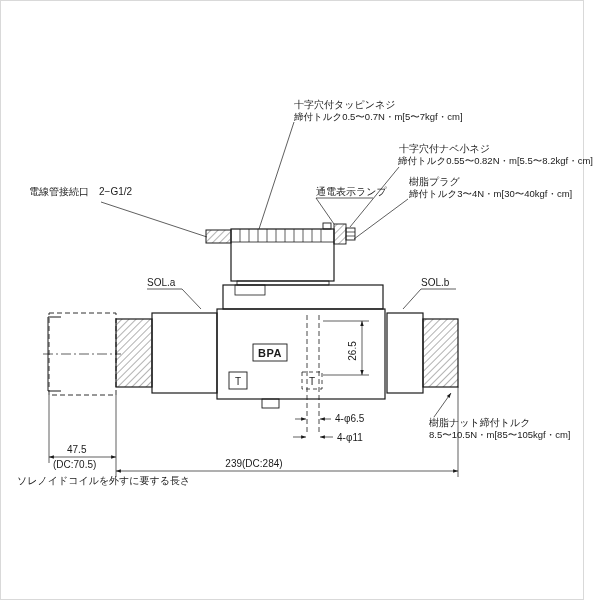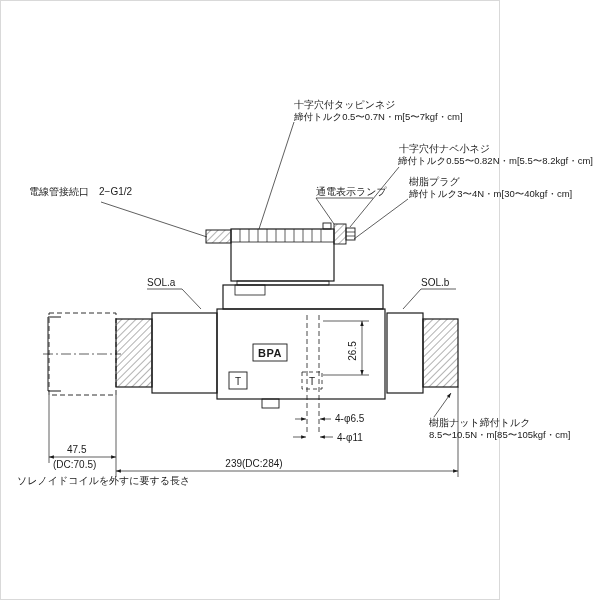--- a/index.html
+++ b/index.html
@@ -1,18 +1,18 @@
 <!DOCTYPE html>
 <html><head>
 <meta charset="utf-8">
 <style>
   html,body{margin:0;padding:0;background:#fff;}
   .canvas{
     position:relative;
-    width:500px;height:600px;
+    width:584px;height:600px;
     background:#ffffff;
     border:1px solid #d9d9d9;
     box-sizing:border-box;
     font-family:"Liberation Sans","DejaVu Sans",sans-serif;
   }
   svg{display:block;}
   text{
     fill:#1a1a1a;
     font-family:"Liberation Sans","DejaVu Sans",sans-serif;
     font-size:10px;

